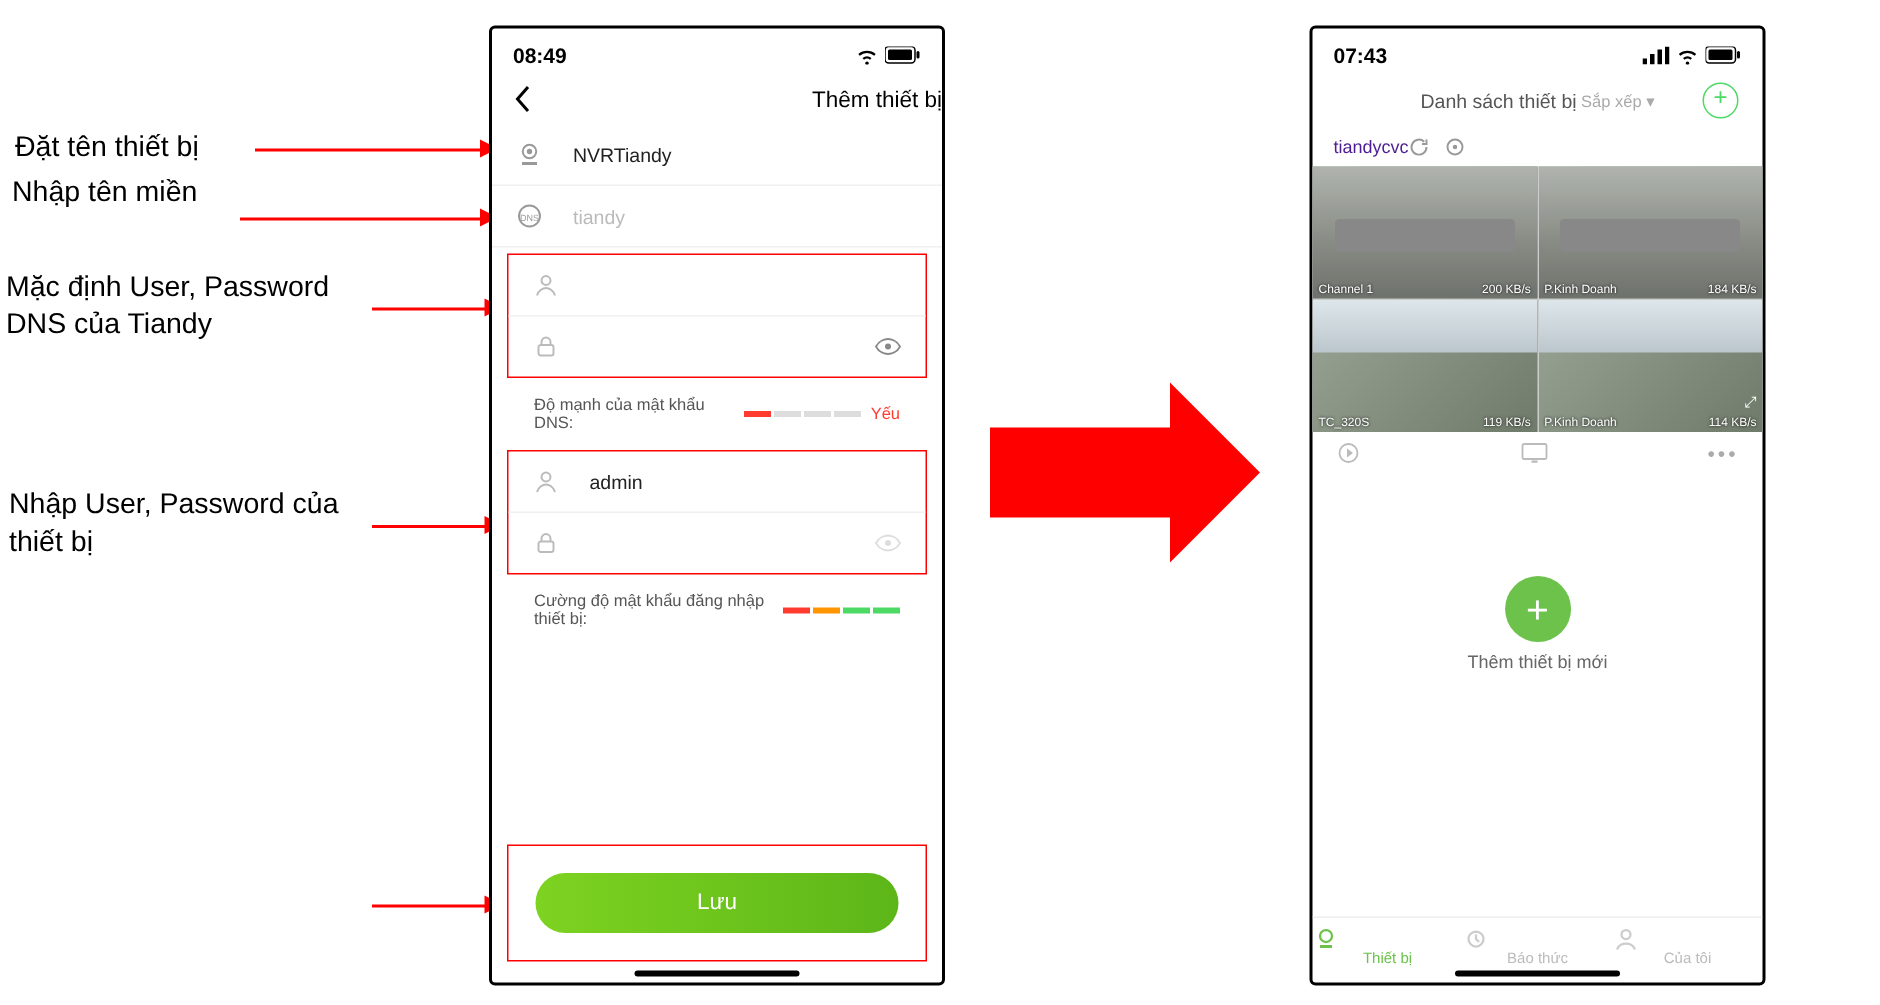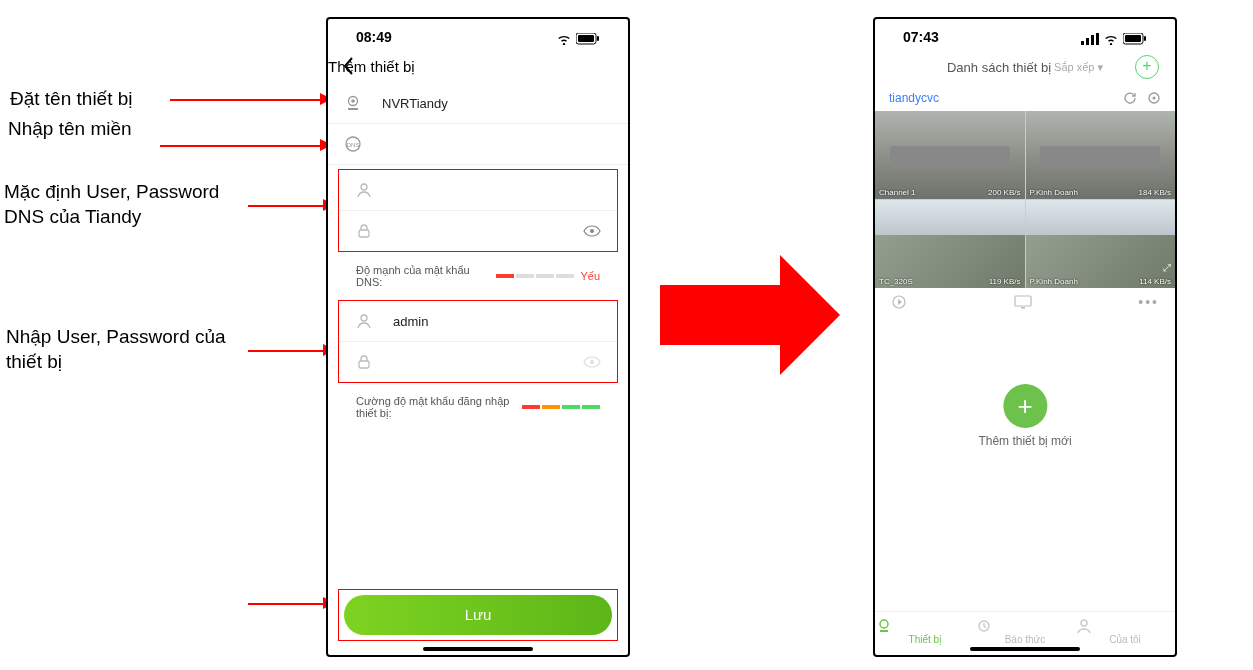--- a/index.html
+++ b/index.html
@@ -1,53 +1,53 @@
 <!DOCTYPE html>
 <html><head>
 <meta charset="utf-8">
 <style>
 html,body{margin:0;padding:0;font-family:-apple-system,Helvetica,Arial,sans-serif;background:#fff;color:#000}
 .canvas{position:relative;width:1253px;height:670px}
 .phone{position:absolute;width:300px;height:636px;border:2px solid #000;border-radius:4px;background:#fff;overflow:hidden}
 .phone-a{left:326px;top:17px}
 .phone-b{left:873px;top:17px}
-.statusbar{display:flex;justify-content:space-between;align-items:flex-end;padding:10px 28px 4px;font-size:14px;font-weight:600}
+.statusbar{display:flex;justify-content:space-between;align-items:center;padding:10px 14px 4px;font-size:14px;font-weight:600}
 .sb-icons{display:flex;gap:4px;align-items:center;font-size:15px}
-.titlebar{display:flex;align-items:center;justify-content:flex-start;position:relative;height:34px;font-size:15px}
+.titlebar{display:flex;align-items:center;justify-content:flex-end;position:relative;height:34px;font-size:15px}
 .back{position:absolute;left:14px;font-size:18px}
 .row{display:flex;align-items:center;gap:20px;padding:0 16px;height:40px;border-bottom:1px solid #f0f0f0;font-size:13px;color:#555}
 .row .ic{width:18px;height:18px;flex-shrink:0;display:flex;align-items:center;justify-content:center;color:#999}
 .row .val{flex:1;color:#222}
 .redbox{border:1.5px solid #ff0000;margin:4px 10px;padding:0}
 .redbox .row{border-bottom:1px solid #f0f0f0}
 .redbox .row:last-child{border-bottom:none}
 .row .eye{color:#888;font-size:15px}
 .strength{padding:8px 28px;font-size:11px;color:#555;display:flex;align-items:center;gap:6px}
 .bars{display:flex;gap:2px}
 .bars span{width:18px;height:4px;background:#ddd}
 .bars span.r{background:#ff3b30}
 .bars span.o{background:#ff9500}
 .bars span.g{background:#4cd964}
 .weak{color:#ff3b30;font-size:11px}
-.save-wrap{position:absolute;bottom:14px;left:10px;right:10px;border:1.5px solid #ff0000;padding:5px}
+.save-wrap{position:absolute;bottom:14px;left:10px;right:10px;border:1.5px solid #ff0000;padding:18px}
 .save-btn{background:linear-gradient(90deg,#7ed321,#5cb618);color:#fff;text-align:center;height:40px;line-height:40px;border-radius:22px;font-size:15px}
 .home-ind{position:absolute;bottom:4px;left:50%;transform:translateX(-50%);width:110px;height:4px;background:#000;border-radius:2px}
 
 .label{position:absolute;font-size:19px;color:#000;text-align:left;line-height:1.3}
 .arrow-line{position:absolute;background:#ff0000}
 .arrow-head{position:absolute;width:0;height:0;border-top:6px solid transparent;border-bottom:6px solid transparent;border-left:12px solid #ff0000}
 
 .big-arrow{position:absolute;left:660px;top:285px}
 .big-arrow .shaft{width:120px;height:60px;background:#ff0000}
 .big-arrow .head{position:absolute;left:120px;top:-30px;width:0;height:0;border-top:60px solid transparent;border-bottom:60px solid transparent;border-left:60px solid #ff0000}
 
 .pb-header{display:flex;align-items:center;justify-content:center;position:relative;height:36px;font-size:13px;color:#555}
 .pb-header .sort{color:#aaa;font-size:11px;margin-left:3px}
 .pb-header .plus{position:absolute;right:16px;width:22px;height:22px;border:1.5px solid #4cd964;border-radius:50%;color:#4cd964;font-size:16px;line-height:20px;text-align:center}
-.pb-device{display:flex;align-items:center;justify-content:space-between;padding:6px 14px;font-size:12px;color:#3b82f6}
+.pb-device{display:flex;align-items:center;padding:6px 14px;font-size:12px;color:#4c1d95}
 .pb-device .rts{display:flex;gap:10px;color:#999}
 .grid{display:grid;grid-template-columns:1fr 1fr;grid-template-rows:88px 88px;gap:1px;background:#ccc;margin:0}
 .cell{background:linear-gradient(135deg,#9aa596,#6f7a6a);position:relative;overflow:hidden}
 .cell .road{position:absolute;inset:0;background:linear-gradient(180deg,#b0b4ae 0%,#868a83 60%,#6e726c 100%)}
 .cell .road::after{content:"";position:absolute;left:10%;right:10%;bottom:35%;height:22px;background:#888;border-radius:3px}
 .cell .sky{position:absolute;top:0;left:0;right:0;height:40%;background:#cfd8dc}
 .cell.bot .sky{background:linear-gradient(#dde6ea,#bcc7cd)}
 .cell .tag{position:absolute;bottom:2px;right:4px;color:#fff;font-size:8px;text-shadow:0 0 2px #000}
 .cell .tag-l{position:absolute;bottom:2px;left:4px;color:#fff;font-size:8px;text-shadow:0 0 2px #000}
 .cell .exp{position:absolute;right:4px;bottom:14px;color:#fff;font-size:10px}
@@ -122,20 +122,21 @@
     </span>
     <span class="val">NVRTiandy</span>
   </div>
   <div class="row">
     <span class="ic">
       <svg width="18" height="18" viewBox="0 0 18 18">
             <circle cx="9" cy="9" r="7" fill="none" stroke="#999" stroke-width="1.3"></circle>
             <text x="9" y="12" font-size="6" text-anchor="middle" fill="#999">DNS</text>
           </svg>
     </span>
+    <span class="val" style="color:#bbb">tiandy</span>
   </div>
 
   <div class="redbox">
     <div class="row">
       <span class="ic">
         <svg width="18" height="18" viewBox="0 0 18 18">
               <circle cx="9" cy="6" r="3" fill="none" stroke="#bbb" stroke-width="1.3"></circle>
               <path d="M3 16c1-3.5 4-5 6-5s5 1.5 6 5" fill="none" stroke="#bbb" stroke-width="1.3"></path>
             </svg>
       </span>

